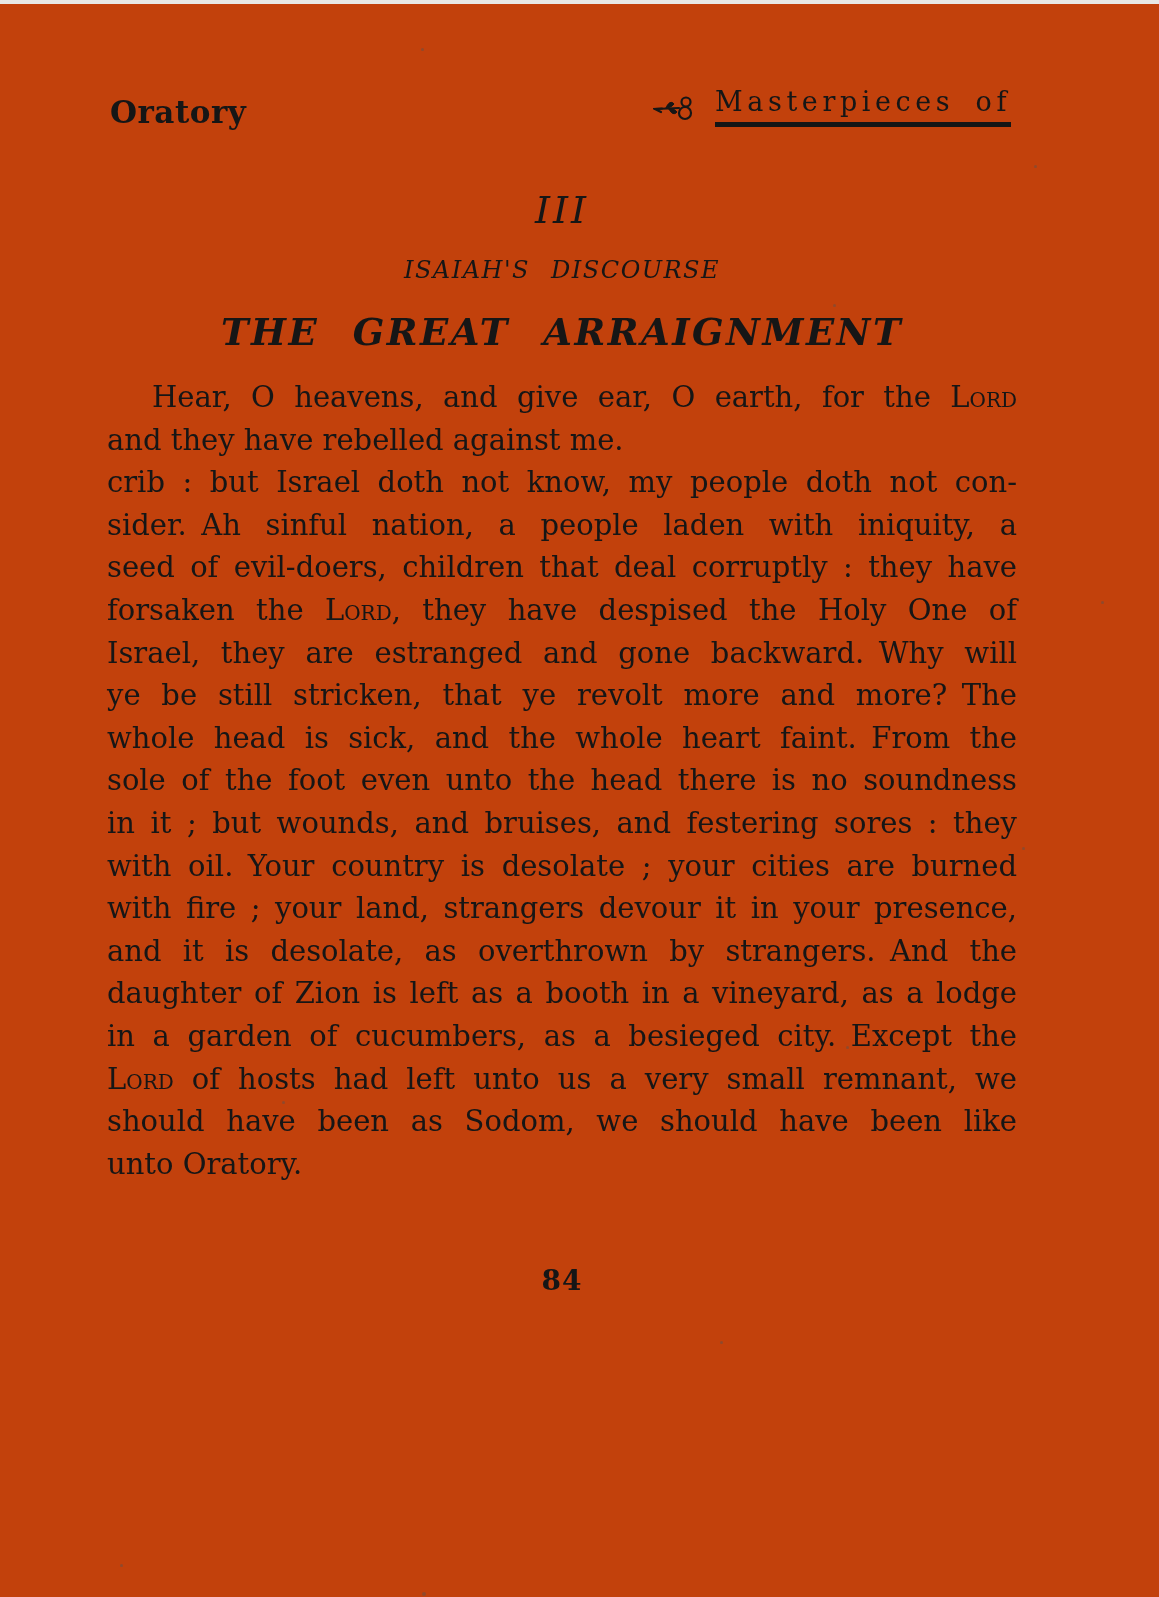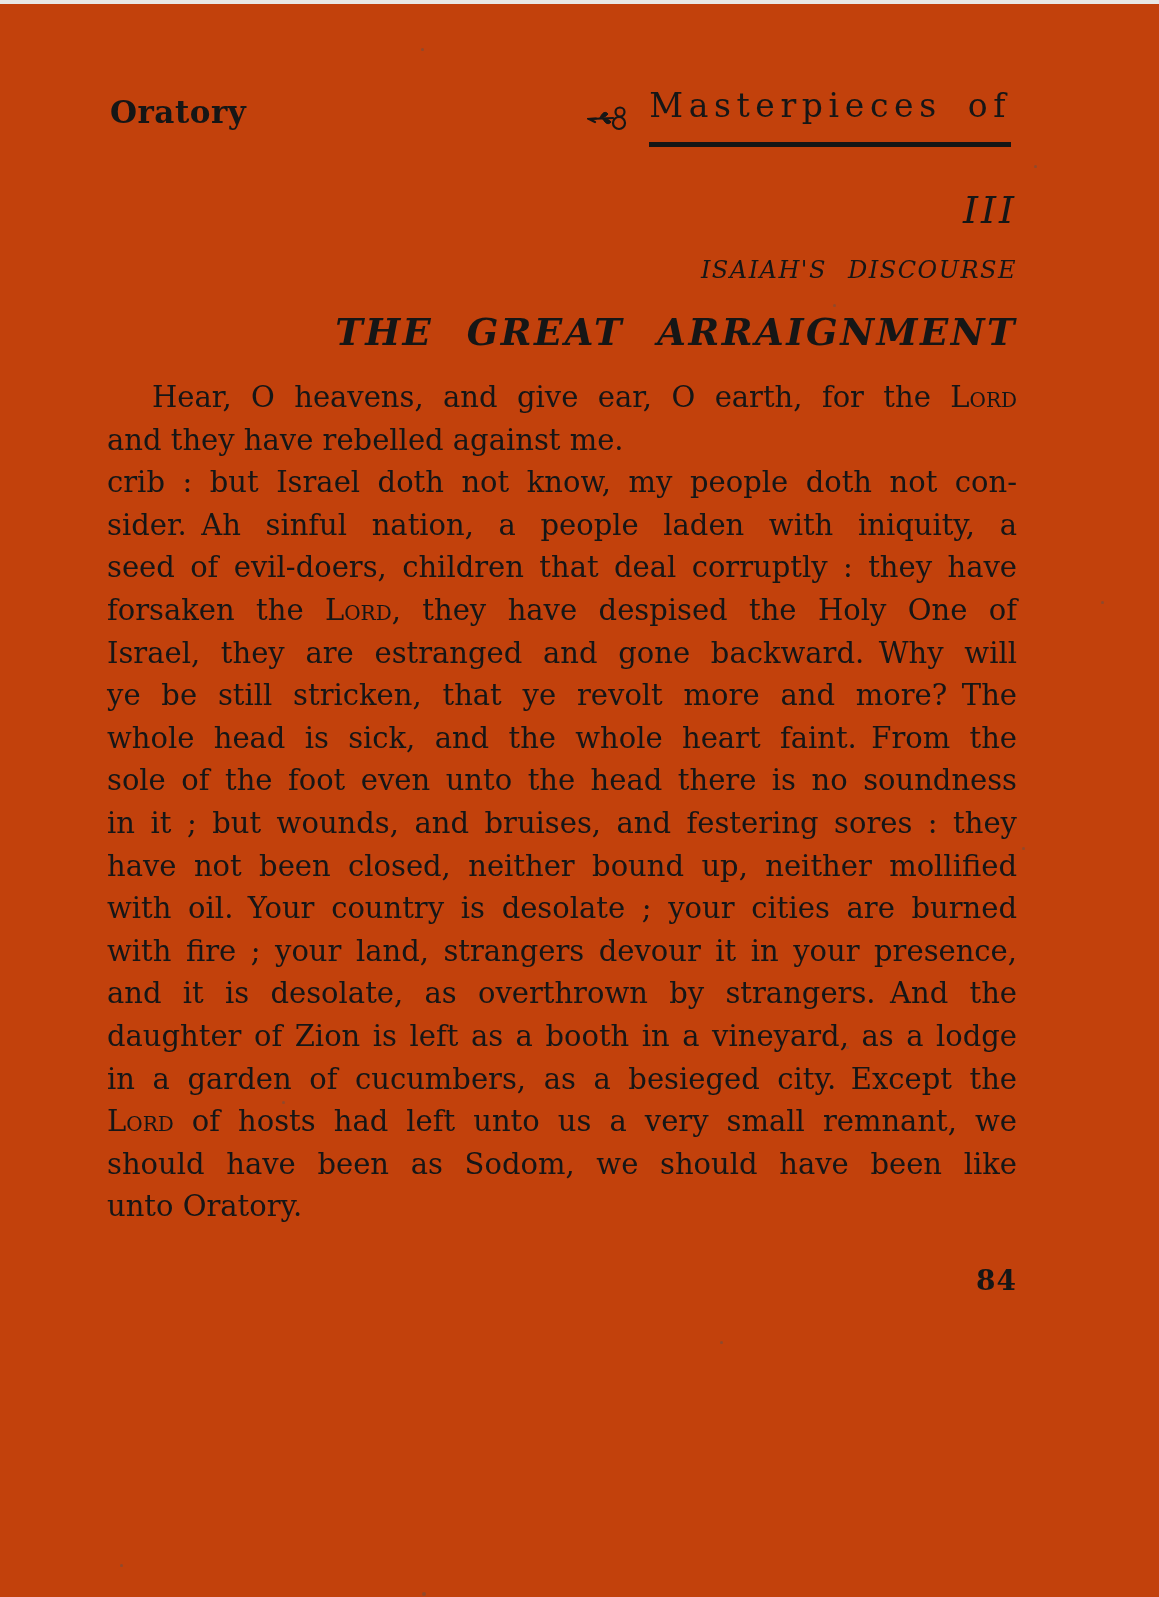--- a/index.html
+++ b/index.html
@@ -16,27 +16,27 @@
   .header-left {
     position: absolute; top: 90px; left: 110px;
     font-size: 31px; font-weight: bold; letter-spacing: 0.5px;
   }
   .header-right {
     position: absolute; top: 82px; right: 148px;
     display: flex; align-items: center;
   }
   .fleuron { margin-right: 18px; margin-top: 6px; }
   .header-right-text {
-    font-size: 33px; letter-spacing: 0.17em; word-spacing: 0.30em;
-    padding-bottom: 17px;
+    font-size: 27px; letter-spacing: 0.17em; word-spacing: 0.30em;
+    padding-bottom: 5px;
     border-bottom: 5px solid #151515;
   }
   
   .column-centered {
-    position: absolute; left: 107px; width: 910px; text-align: right;
+    position: absolute; left: 107px; width: 910px; text-align: center;
   }
   .chapter-num {
     top: 184px; font-style: italic; font-size: 38px; letter-spacing: 3px;
   }
   .subtitle {
     top: 252px; font-style: italic; font-size: 24px;
     letter-spacing: 1.5px; word-spacing: 12px;
   }
   .main-title {
     top: 306px; font-style: italic; font-weight: 600; font-size: 37px;
@@ -97,21 +97,20 @@
       <div>
         <div class="line"><span>crib : but Israel doth not know, my people doth not con-</span></div>
         <div class="line"><span>sider. Ah sinful nation, a people laden with iniquity, a</span></div>
         <div class="line"><span>seed of evil-doers, children that deal corruptly : they have</span></div>
         <div class="line"><span>forsaken the </span><span class="sc">Lord</span><span>, they have despised the Holy One of</span></div>
         <div class="line"><span>Israel, they are estranged and gone backward. Why will</span></div>
         <div class="line"><span>ye be still stricken, that ye revolt more and more? The</span></div>
         <div class="line"><span>whole head is sick, and the whole heart faint. From the</span></div>
         <div class="line"><span>sole of the foot even unto the head there is no soundness</span></div>
         <div class="line"><span>in it ; but wounds, and bruises, and festering sores : they</span></div>
-        <div class="line"><span>have not been closed, neither bound up, neither mollified</span></div>
         <div class="line"><span>with oil. Your country is desolate ; your cities are burned</span></div>
         <div class="line"><span>with fire ; your land, strangers devour it in your presence,</span></div>
         <div class="line"><span>and it is desolate, as overthrown by strangers. And the</span></div>
         <div class="line"><span>daughter of Zion is left as a booth in a vineyard, as a lodge</span></div>
         <div class="line"><span>in a garden of cucumbers, as a besieged city. Except the</span></div>
         <div class="line"><span class="sc">Lord</span><span> of hosts had left unto us a very small remnant, we</span></div>
         <div class="line"><span>should have been as Sodom, we should have been like</span></div>
         <div class="line last"><span>unto Oratory.</span></div>
       </div>
     </div>

